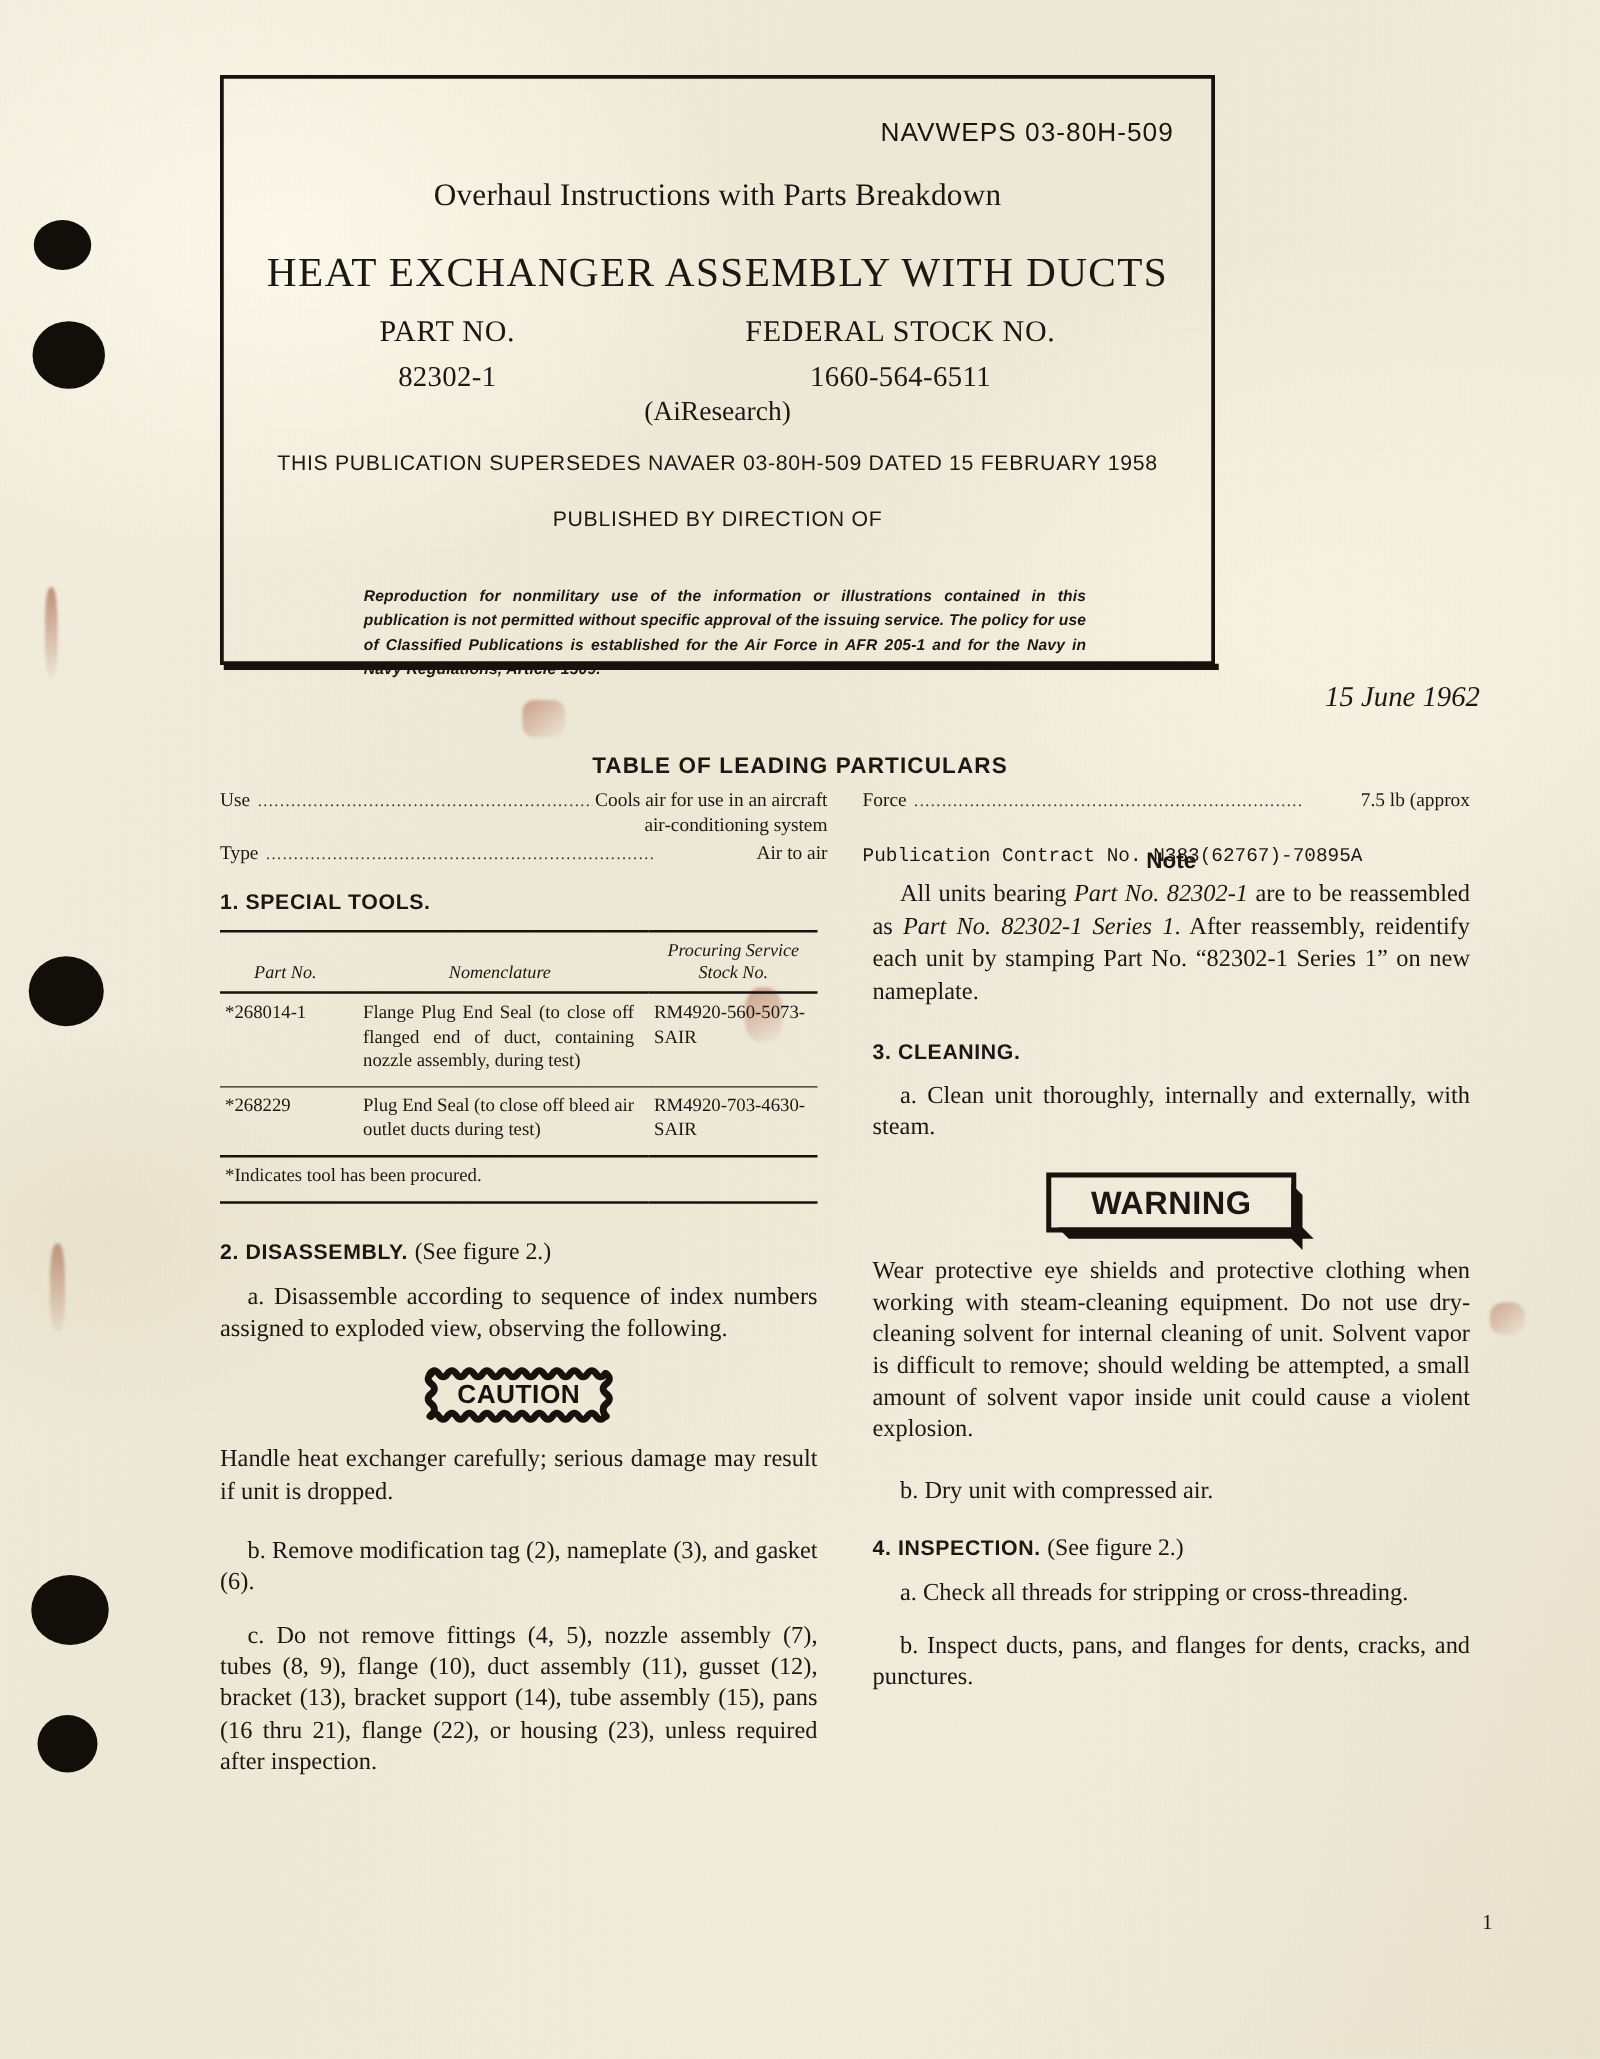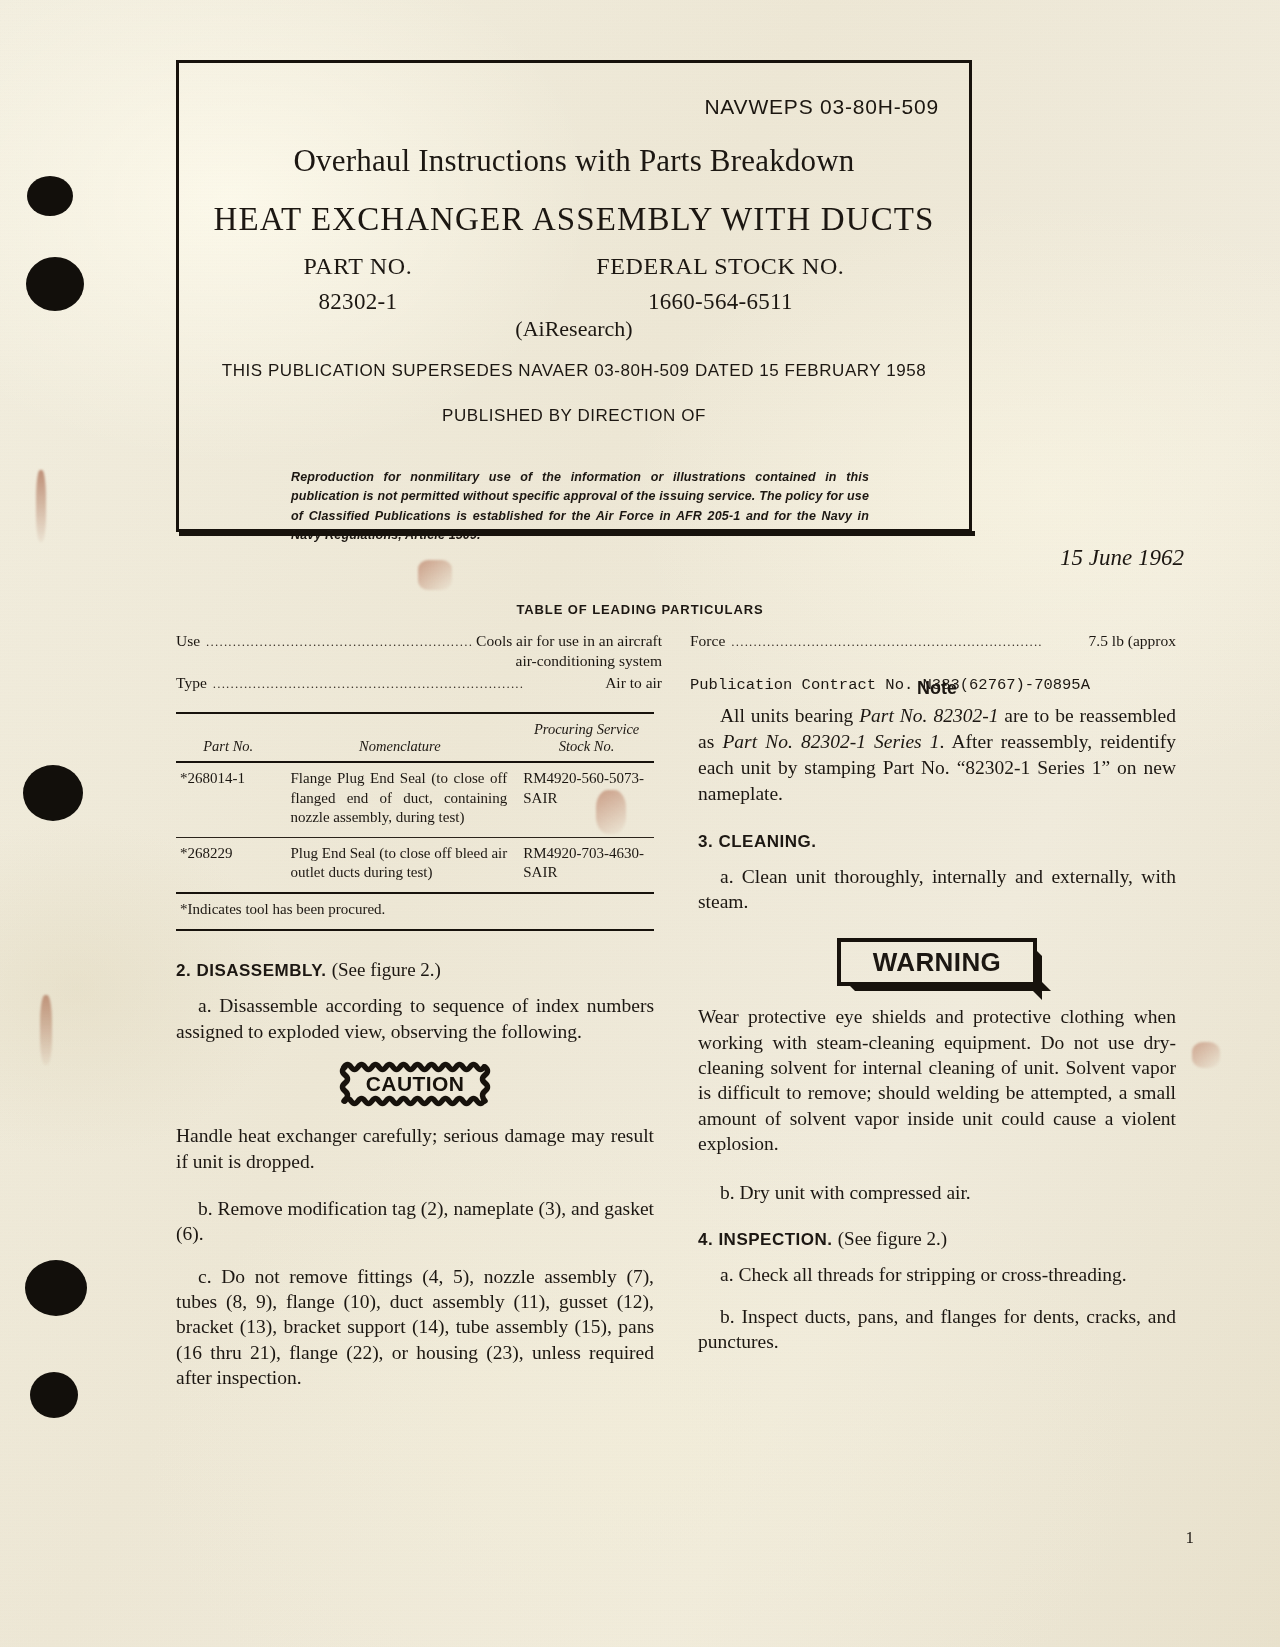--- a/index.html
+++ b/index.html
@@ -80,21 +80,21 @@
     font-family: "Liberation Sans", sans-serif;
     font-size: 21px;
     letter-spacing: 0.8px;
     color: #1b1610;
   }
   .headline {
     position: absolute;
     left: 0; right: 0;
     top: 80px;
     text-align: center;
-    font-size: 31px;
+    font-size: 25px;
     letter-spacing: 0.2px;
   }
   .main-title {
     position: absolute;
     left: 0; right: 0;
     top: 138px;
     text-align: center;
     font-size: 33px;
     letter-spacing: 1.1px;
   }
@@ -165,21 +165,21 @@
   }
 
   
   .tlp-title {
     position: absolute;
     left: 0; right: 0;
     top: 602px;
     text-align: center;
     font-family: "Liberation Sans", sans-serif;
     font-weight: bold;
-    font-size: 13px;
+    font-size: 18px;
     letter-spacing: 0.9px;
   }
   .tlp {
     position: absolute;
     left: 176px;
     top: 632px;
     width: 1000px;
     display: flex;
     gap: 28px;
     font-size: 15.5px;
@@ -439,20 +439,21 @@
         <span class="lbl">Force</span>
         <span class="dots">......................................................................</span>
         <span class="val">7.5  lb  (approx</span>
       </div>
       <div class="tlp-plain" style="margin-top:26px;">Publication Contract No. N383(62767)-70895A</div>
     </div>
   </div>
 
   <div class="col-left">
 
+    <div class="sec-head">1. SPECIAL TOOLS.</div>
 
     <table class="tools-table">
       <thead>
         <tr class="rule-thick">
           <th class="c1 rule-thick">Part No.</th>
           <th class="c2 rule-thick">Nomenclature</th>
           <th class="c3 rule-thick">
             <span>Procuring Service</span><br>
             <span>Stock No.</span>
           </th>

